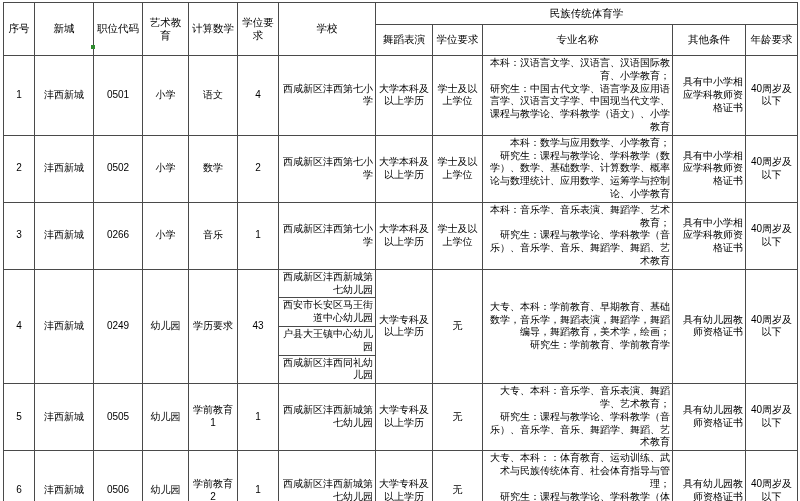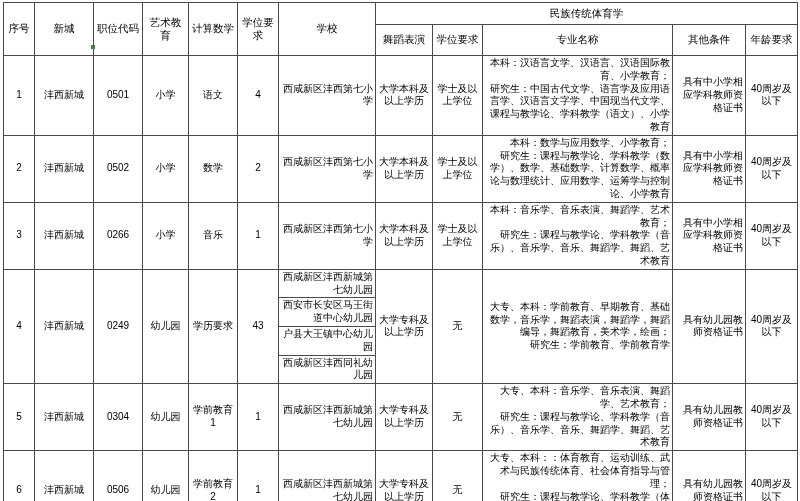--- a/index.html
+++ b/index.html
@@ -129,21 +129,21 @@
     </tr>
     <tr class="r4c">
       <td class="left">户县大王镇中心幼儿园</td>
     </tr>
     <tr class="r4d">
       <td class="left">西咸新区沣西同礼幼儿园</td>
     </tr>
     <tr class="r5">
       <td>5</td>
       <td>沣西新城</td>
-      <td>0304</td>
+      <td>0505</td>
       <td>幼儿园</td>
       <td>学前教育1</td>
       <td>1</td>
       <td class="left">西咸新区沣西新城第七幼儿园</td>
       <td>大学专科及以上学历</td>
       <td>无</td>
       <td class="left pre">大专、本科：音乐学、音乐表演、舞蹈学、艺术教育；
 研究生：课程与教学论、学科教学（音乐）、音乐学、音乐、舞蹈学、舞蹈、艺术教育</td>
       <td class="left">具有幼儿园教师资格证书</td>
       <td>40周岁及以下</td>

